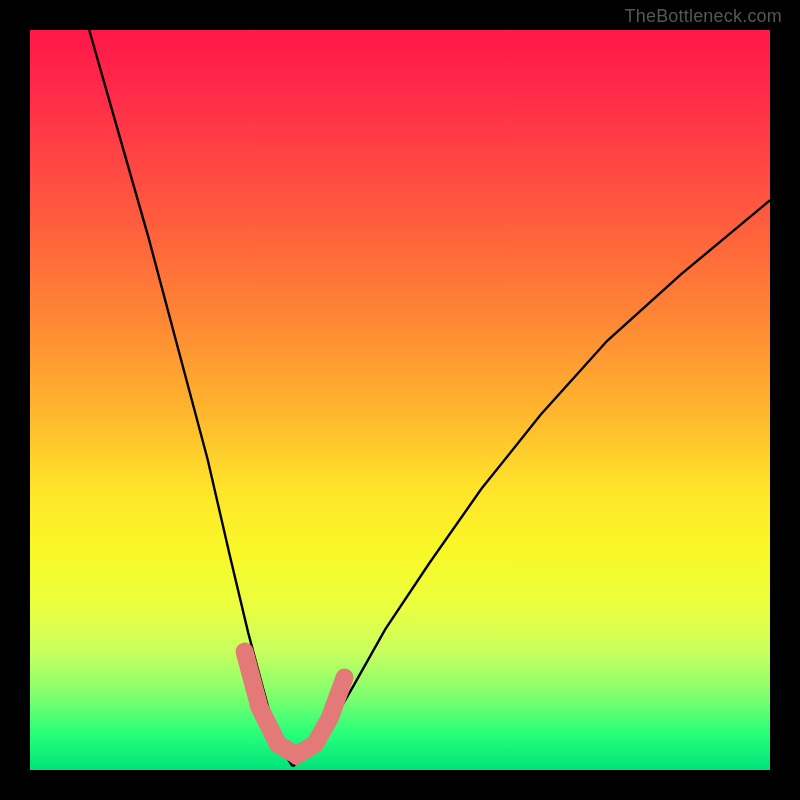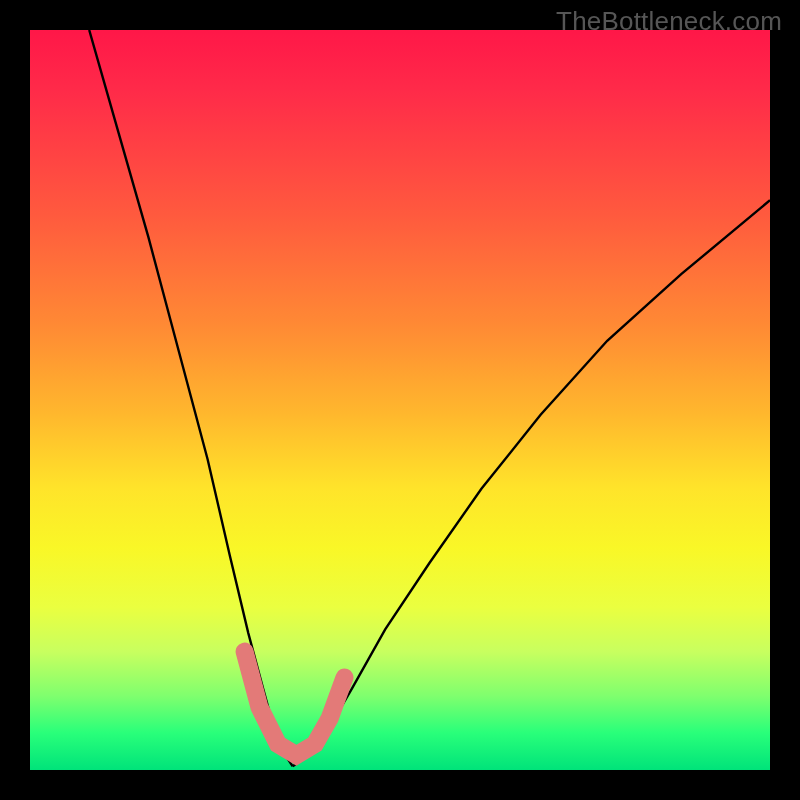--- a/index.html
+++ b/index.html
@@ -14,21 +14,21 @@
     width: 800px;
     height: 800px;
     background: #000;
     position: relative;
   }
   .watermark {
     position: absolute;
     top: 6px;
     right: 18px;
     font-family: Arial, Helvetica, sans-serif;
-    font-size: 26px;
+    font-size: 18px;
     color: #565656;
     font-weight: 500;
     letter-spacing: 0.2px;
     z-index: 10;
   }
   .plot-area {
     position: absolute;
     left: 30px;
     top: 30px;
     width: 740px;

